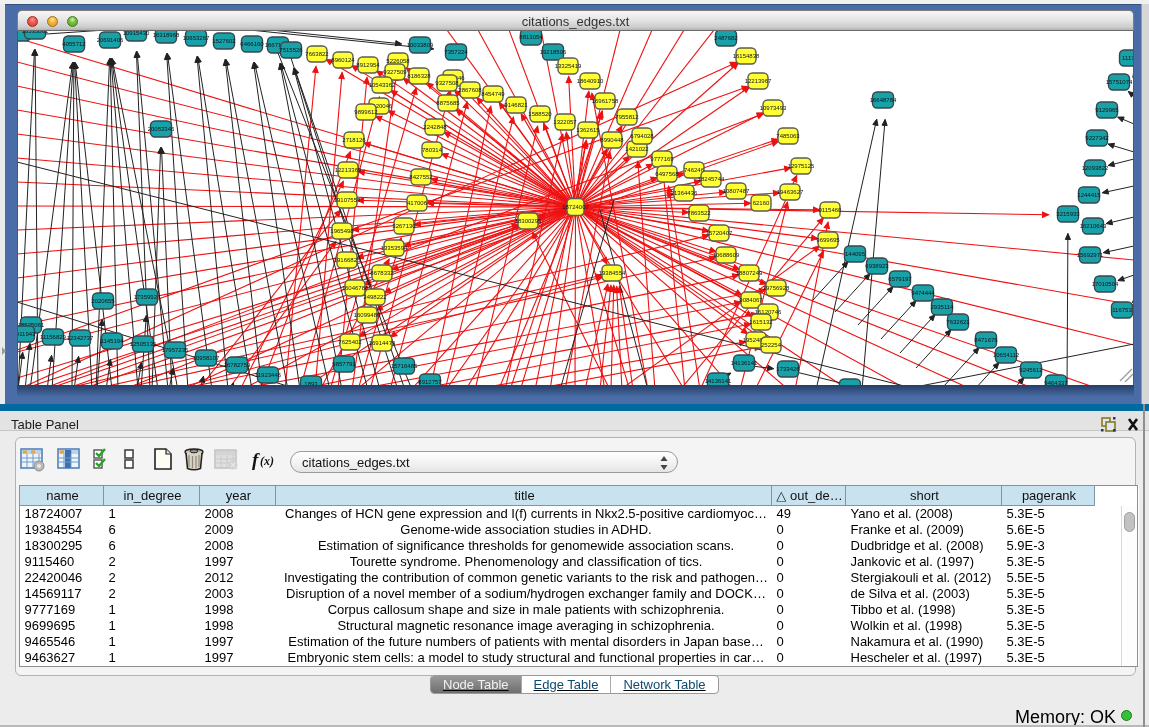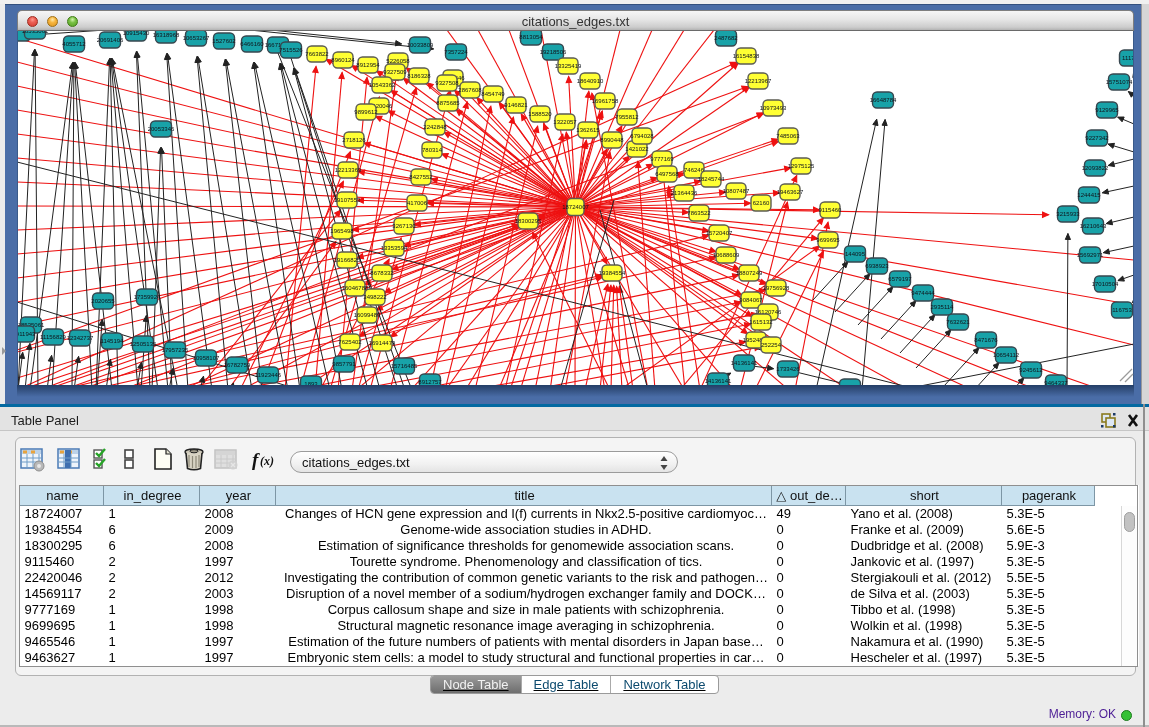--- a/index.html
+++ b/index.html
@@ -13,42 +13,42 @@
 #titlebar .title { position:absolute; left:0; right:0; top:3px; text-align:center; font-size:13px; color:#333; }
 .tl { position:absolute; top:5px; width:11px; height:11px; border-radius:50%; }
 #tl-r { left:9px; background:radial-gradient(circle at 50% 30%, #ff9a8f 0%, #ec6156 35%, #d33a2e 100%); border:1px solid #9e2b20; }
 #tl-y { left:29px; background:radial-gradient(circle at 50% 30%, #ffe9a8 0%, #f6b43c 40%, #dd9622 100%); border:1px solid #9f6f14; }
 #tl-g { left:49px; background:radial-gradient(circle at 50% 30%, #d2f3ae 0%, #78c043 40%, #57a227 100%); border:1px solid #3f7b14; }
 #canvasbg { position:absolute; left:17px; top:31px; width:1117px; height:354px; background:#ffffff; }
 #winshadow { position:absolute; left:17px; top:385px; width:1117px; height:12px; background:linear-gradient(#243e66,#4a6da7); }
 #grip { position:absolute; left:2px; top:347px; width:0; height:0; border-top:4px solid transparent; border-bottom:4px solid transparent; border-left:4px solid #9a9a9a; }
 
 #panel { position:absolute; left:0; top:404px; width:1149px; height:323px; background:#ececec; }
-#panelbar { position:absolute; left:0; top:0; width:1149px; height:27px; background:#e3e3e3; border-top:3px solid #0369a1; border-bottom:1px solid #c6c6c6; }
+#panelbar { position:absolute; left:0; top:0; width:1149px; height:27px; background:#e3e3e3; border-top:7px solid #0369a1; border-bottom:1px solid #c6c6c6; }
 #panelbar .t { position:absolute; left:11px; top:6px; font-size:13px; color:#1c1c1c; }
 #container { position:absolute; left:15px; top:33px; width:1121px; height:239px; background:#f4f4f4; border:1px solid #b2b2b2; border-radius:6px; }
 #toolbar { position:absolute; left:3px; top:9px; height:28px; }
 #combo { position:absolute; left:274px; top:13px; width:388px; height:22px; border:1px solid #9b9b9b; border-radius:11px;
   background:linear-gradient(#ffffff,#f1f1f1 60%,#e4e4e4); }
 #combo .txt { position:absolute; left:11px; top:3px; font-size:13px; color:#111; }
 table#tbl { position:absolute; left:3px; top:47px; width:1119px; border-collapse:collapse; table-layout:fixed; background:#fff; font-size:12px; }
 #tbl th { white-space:nowrap; background:#c9e2f0; border:1px solid #7d96a5; border-top:1px solid #808f98; font-weight:normal; font-size:13px; color:#111; height:20px; padding:0 0 0 2px; }
 #tbl td { height:16px; padding:0 0 0 5px; color:#000; white-space:nowrap; overflow:hidden; font-size:13px; }
 #tbl .c-name { width:84px; } #tbl .c-ind { width:96px; } #tbl .c-year { width:76px; }
 #tbl .c-title { width:496px;text-align:center; } #tbl .c-out { width:74px; } #tbl .c-short { width:156px; }
 #tbl .c-pr { width:93px; } #tbl .c-x { width:44px; border:0; background:#fff; }
 #tbl th.c-x { background:#fff; border:0; }
 #tblborder { position:absolute; left:3px; top:47px; width:1119px; height:182px; border:1px solid #8f8f8f; pointer-events:none; }
 #vsb { position:absolute; left:1105px; top:68px; width:16px; height:160px; background:#fdfdfd; border-left:1px solid #d8d8d8; }
 #vsb .thumb { position:absolute; left:2px; top:6px; width:11px; height:20px; border-radius:6px; background:#c2c2c2; border:1px solid #9f9f9f; }
 
 #tabs { position:absolute; left:430px; top:675px; height:19px; display:flex; border:1px solid #9a9a9a; border-radius:4px; overflow:hidden; background:#fff;text-decoration:underline; }
 #tabs .seg { font-size:13px; color:#0c4a6e; padding:1px 12px 0; border-right:1px solid #aaa; }
 #tabs .seg.sel { background:linear-gradient(#9a9a9a,#6e6e6e); color:#f2f2f2; }
-#mem { position:absolute; right:33px; top:707px; font-size:12px; color:#4c1d95; }
+#mem { position:absolute; right:33px; top:707px; font-size:18px; color:#000000; }
 #memdot { position:absolute; left:1121px; top:710px; width:11px; height:11px; border-radius:50%; background:#35c135; border:1px solid #1e7a1e; }
 #botline { position:absolute; left:0; top:725px; width:1149px; height:2px; background:#b9b9b9; }
 #rightline { position:absolute; left:1143px; top:404px; width:2px; height:323px; background:#8f8f8f; }
 </style></head><body>
 <div id="root">
 <div id="topstrip"></div>
     <div id="leftgray"></div>
     <div id="desktop"></div>
     <div id="rightgray"></div>
 <div id="winshadow"></div>

